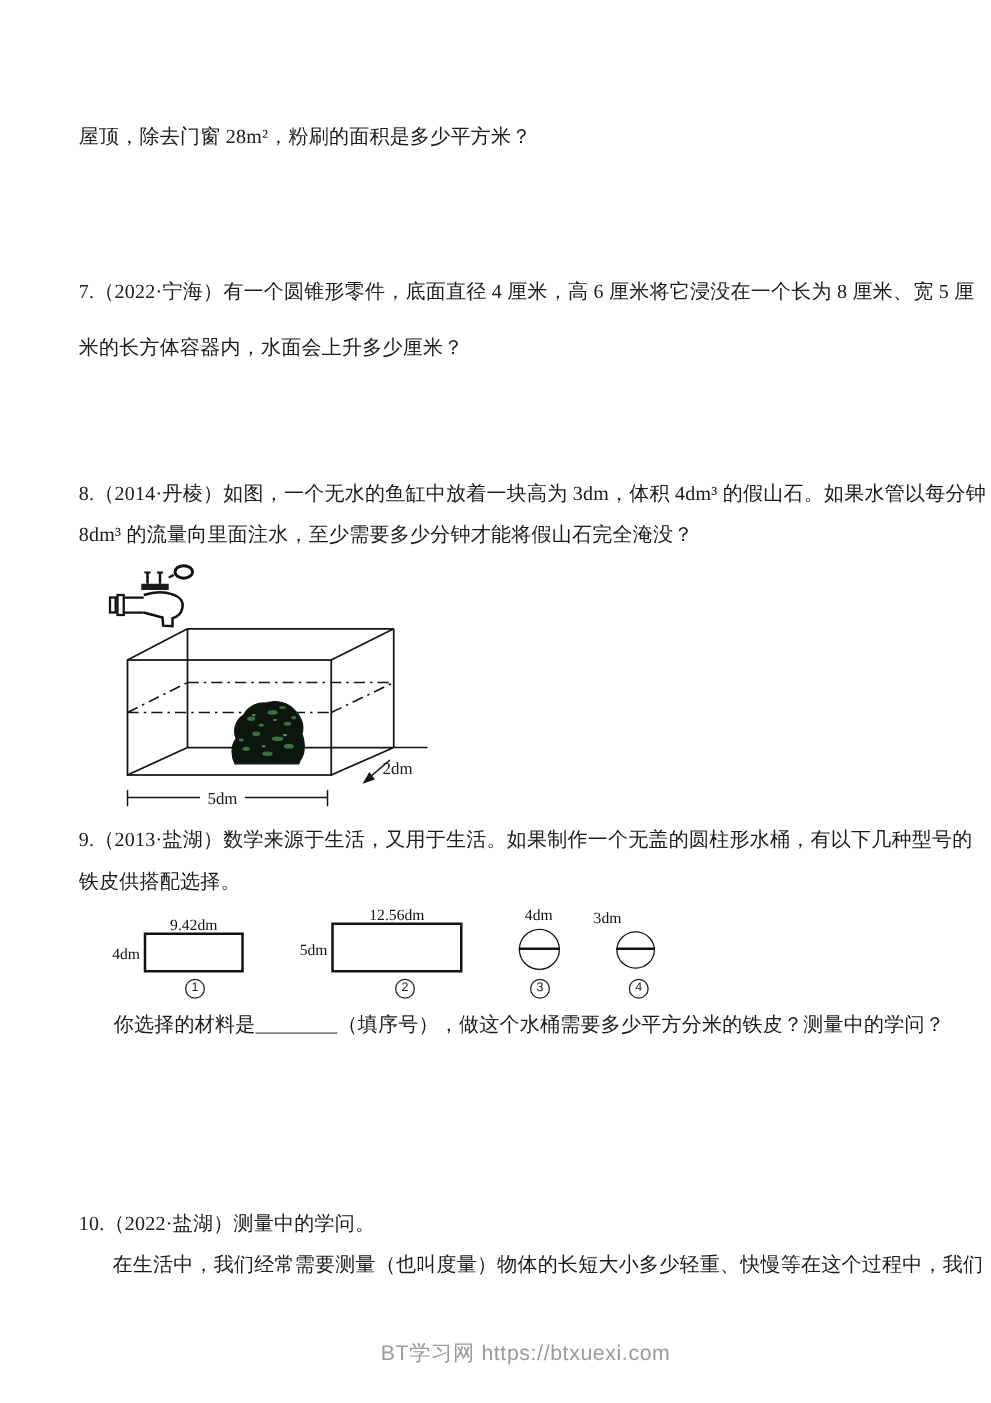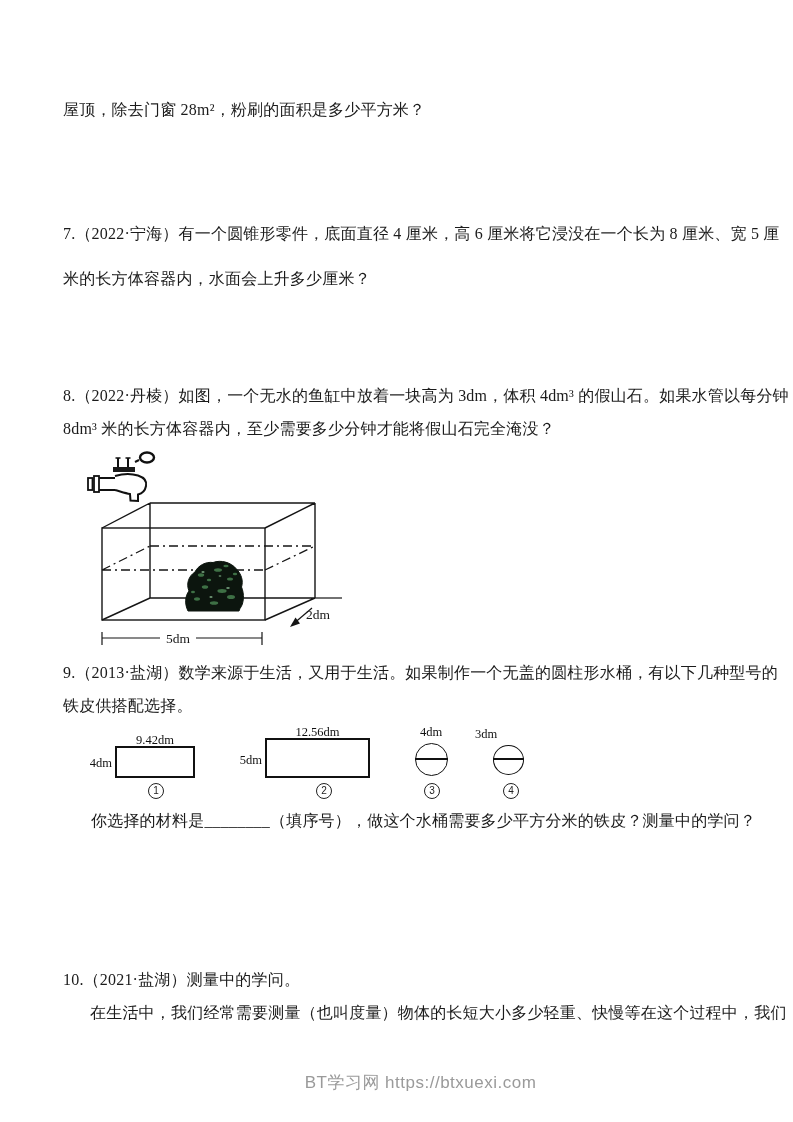--- a/index.html
+++ b/index.html
@@ -32,22 +32,22 @@
   svg text{font-family:"Liberation Serif","DejaVu Serif",serif;fill:#1a1a1a;}
 </style>
 </head>
 <body>
 
 <div class="tline" style="top:93px">屋顶，除去门窗 28m²，粉刷的面积是多少平方米？</div>
 
 <div class="tline" style="top:217px">7.（2022·宁海）有一个圆锥形零件，底面直径 4 厘米，高 6 厘米将它浸没在一个长为 8 厘米、宽 5 厘</div>
 <div class="tline" style="top:262px">米的长方体容器内，水面会上升多少厘米？</div>
 
-<div class="tline" style="top:379px">8.（2022·丹棱）如图，一个无水的鱼缸中放着一块高为 3dm，体积 4dm³ 的假山石。如果水管以每分钟</div>
-<div class="tline" style="top:412px">8dm³ 米的长方体容器内，至少需要多少分钟才能将假山石完全淹没？</div>
+<div class="tline" style="top:379px">8.（2014·丹棱）如图，一个无水的鱼缸中放着一块高为 3dm，体积 4dm³ 的假山石。如果水管以每分钟</div>
+<div class="tline" style="top:412px">8dm³ 的流量向里面注水，至少需要多少分钟才能将假山石完全淹没？</div>
 
 <svg style="position:absolute;left:85px;top:448px" width="272" height="200" viewBox="0 0 272 200">
 
   <g fill="none" stroke="#111" stroke-width="2">
     <ellipse cx="62" cy="9.5" rx="7" ry="5" stroke-width="2.4"></ellipse>
     <line x1="54" y1="12" x2="50" y2="14"></line>
 
     <rect x="3" y="30" width="4.5" height="12" stroke-width="1.8"></rect>
     <rect x="9" y="28" width="5" height="16" stroke-width="1.8"></rect>
 
@@ -130,16 +130,16 @@
   <div class="circ-num" style="left:424px;top:783px">3</div>
 
   <div class="fig-label" style="left:470px;top:727px;width:32px">3dm</div>
   <div class="shape-circle" style="left:493px;top:745px;width:31px;height:30px"></div>
   <div class="diam-line" style="left:493px;top:758px;width:31px"></div>
   <div class="circ-num" style="left:503px;top:783px">4</div>
 </div>
 
 <div class="tline" style="top:804px;left:91px">你选择的材料是________（填序号），做这个水桶需要多少平方分米的铁皮？测量中的学问？</div>
 
-<div class="tline" style="top:963px">10.（2021·盐湖）测量中的学问。</div>
+<div class="tline" style="top:963px">10.（2022·盐湖）测量中的学问。</div>
 <div class="tline" style="top:996px;left:90px">在生活中，我们经常需要测量（也叫度量）物体的长短大小多少轻重、快慢等在这个过程中，我们</div>
 
 <div class="footer">BT学习网 https://btxuexi.com</div>
 
 </body></html>

